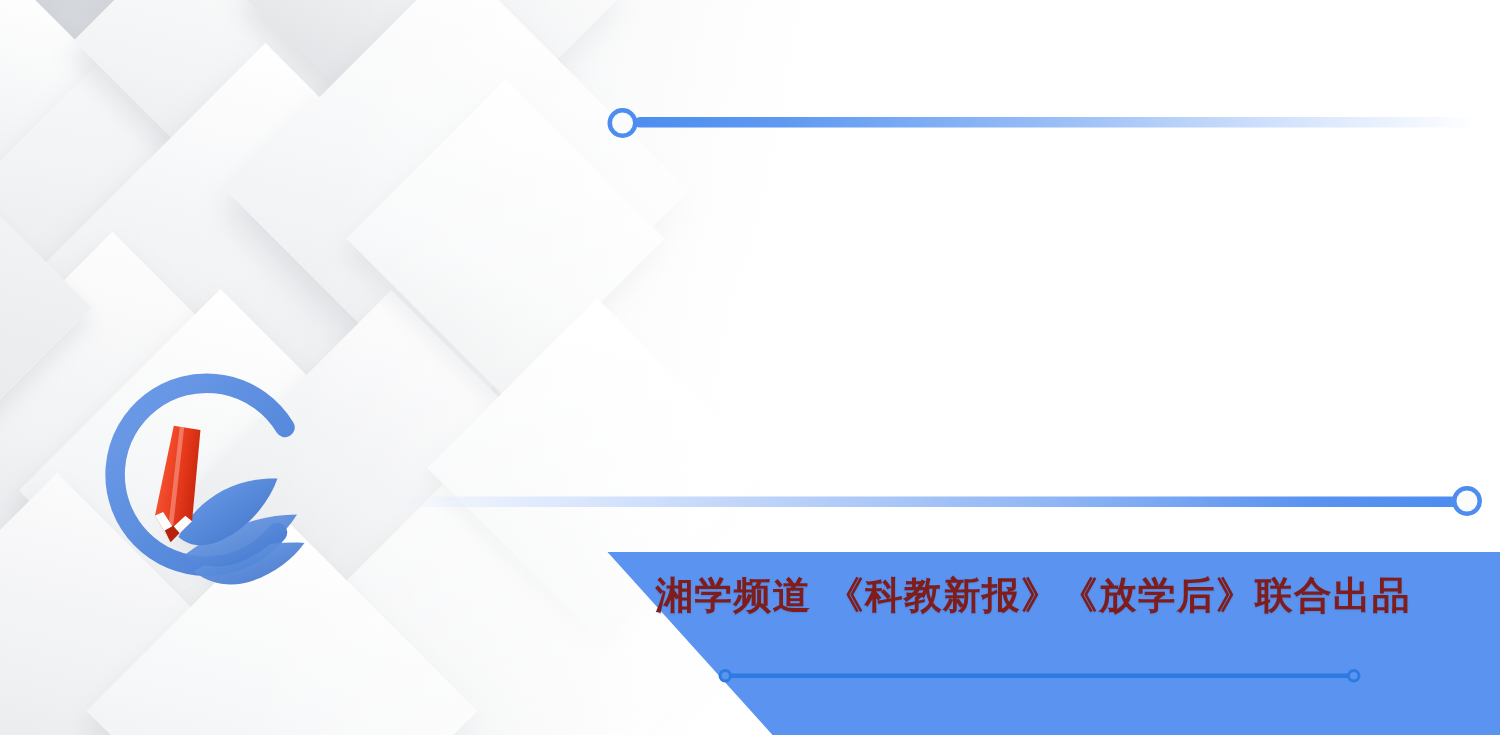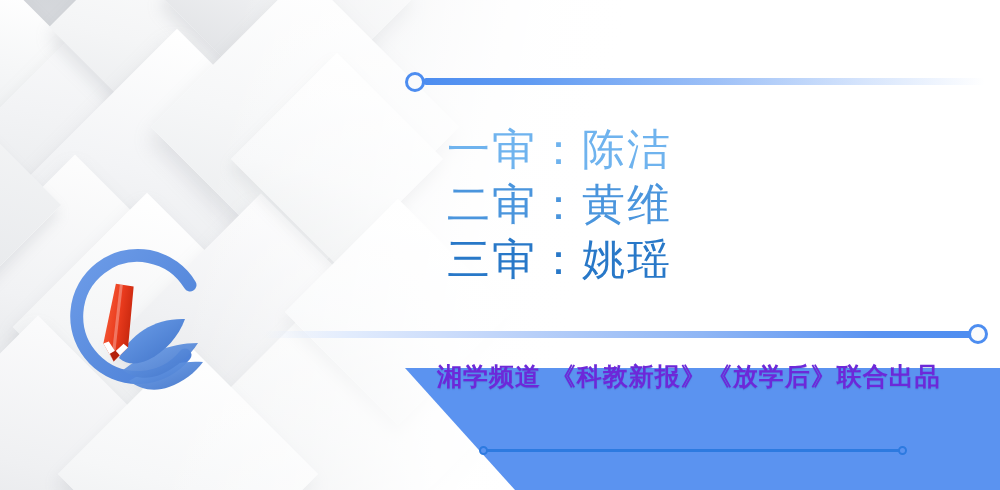--- a/index.html
+++ b/index.html
@@ -79,27 +79,27 @@
     position: absolute;
     left: 0;
     top: 0;
     width: 1000px;
     height: 490px;
     pointer-events: none;
   }
   #banner-text {
     position: absolute;
     left: 437px;
-    top: 360px;
+    top: 380px;
     font-family: "DejaVu Serif", "Liberation Serif", serif;
     font-weight: bold;
     font-size: 25px;
     line-height: 34px;
     letter-spacing: 1px;
-    color: #6d28d9;
+    color: #7f1d1d;
     white-space: nowrap;
     text-shadow: 0 1px 1px rgba(40,90,170,0.25);
   }
   #thin-rule {
     position: absolute;
     left: 483px;
     top: 449px;
     width: 419px;
     height: 3px;
     background: #2d7ae0;
@@ -230,25 +230,20 @@
   </div>
 
   <div class="conn-line" style="left:423px;top:78px;width:562px;
               background:linear-gradient(to right,#4d8df0 0%,#5f9af2 18%,#9dc0f7 52%,#d5e4fc 78%,rgba(255,255,255,0) 100%);"></div>
   <div class="conn-ring" style="left:405px;top:72px;"></div>
 
   <div class="conn-line" style="left:262px;top:331px;width:710px;
               background:linear-gradient(to right,rgba(255,255,255,0) 0%,#e2ecfd 12%,#c2d6fa 32%,#8fb6f5 62%,#5a93f1 86%,#4d8df0 100%);"></div>
   <div class="conn-ring" style="left:968px;top:324px;"></div>
 
-  <div id="credits">
-    <div class="credit-line l1" style="color: rgb(111, 179, 238);">一审：陈洁</div>
-    <div class="credit-line l2" style="color: rgb(74, 149, 221);">二审：黄维</div>
-    <div class="credit-line l3" style="color: rgb(40, 120, 200);">三审：姚瑶</div>
-  </div>
 
   <svg id="blue-panel" viewBox="0 0 1000 490">
     <polygon points="405,368 1000,368 1000,490 515,490" fill="#5b93f0"></polygon>
   </svg>
 
   <div id="banner-text">湘学频道 《科教新报》《放学后》联合出品</div>
 
   <div id="thin-rule"></div>
   <div class="thin-ring" style="left:479px;"></div>
   <div class="thin-ring" style="left:898px;"></div>

